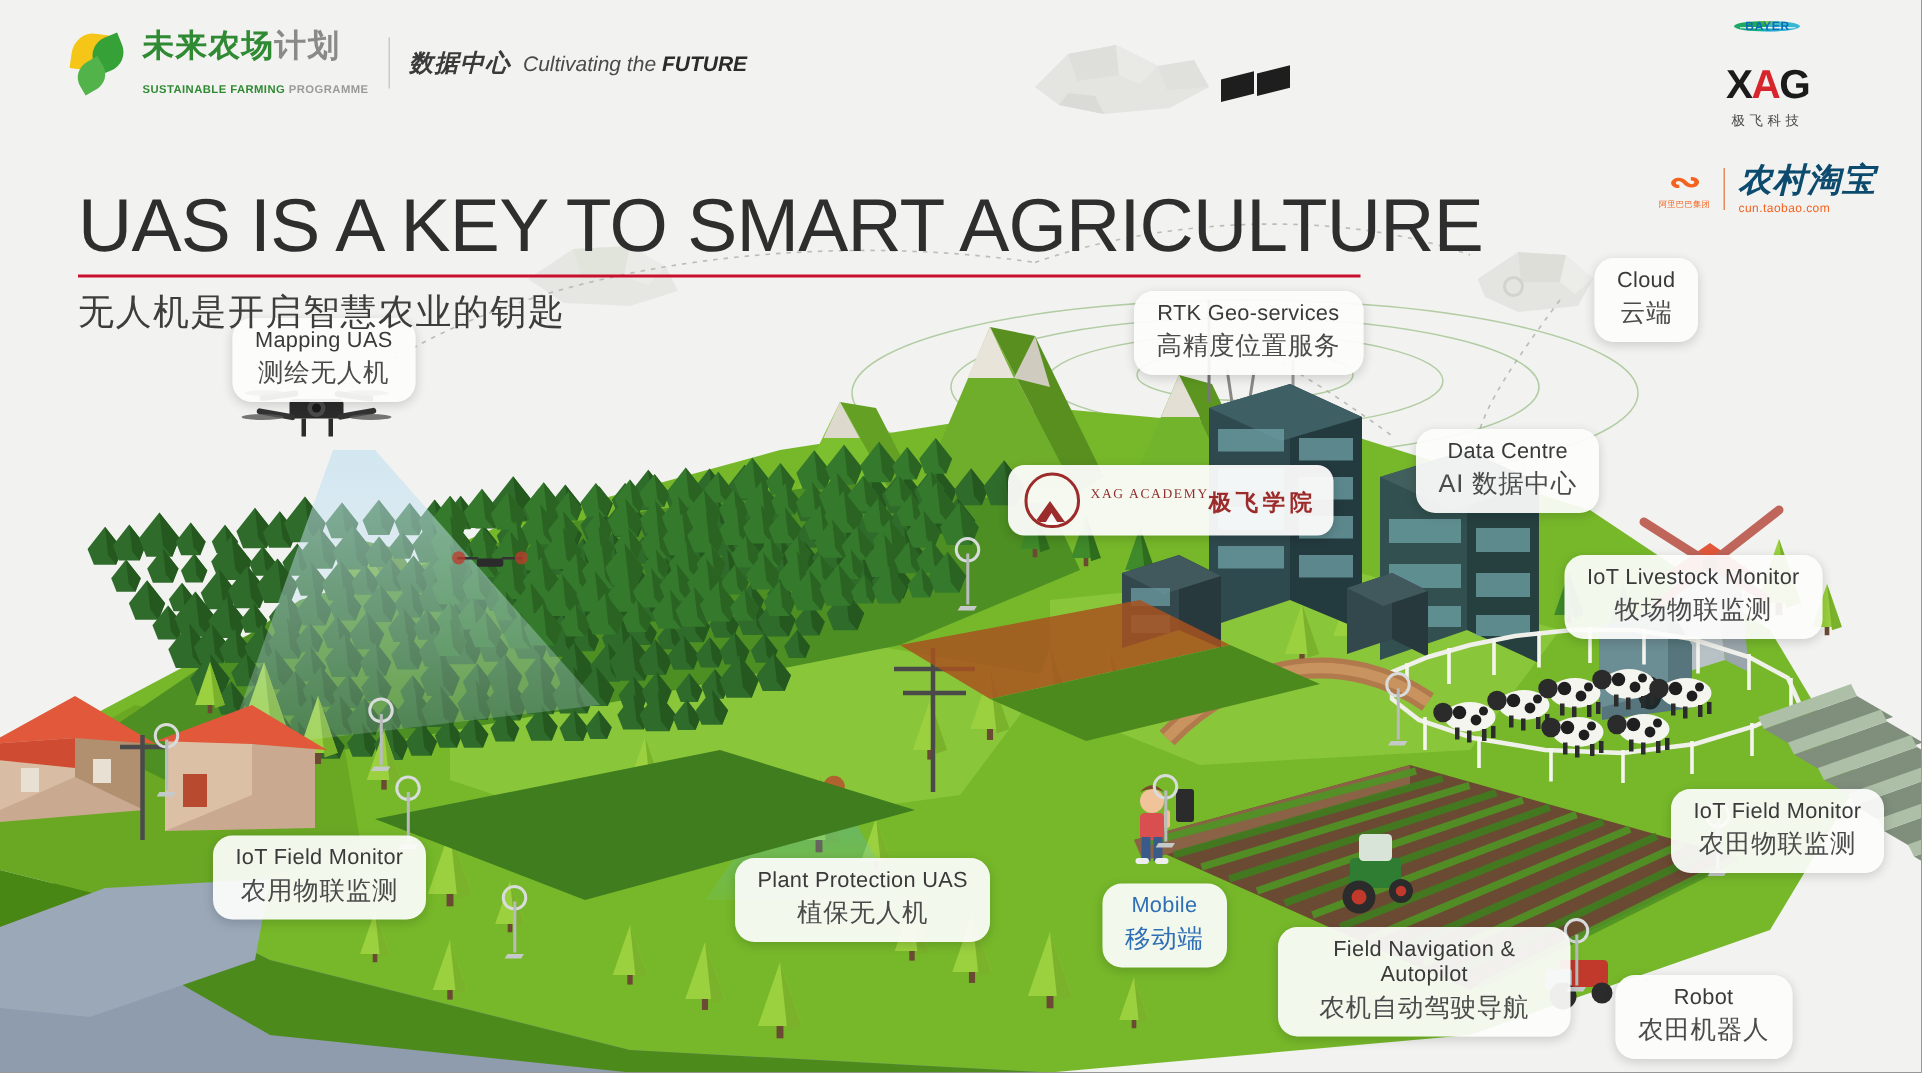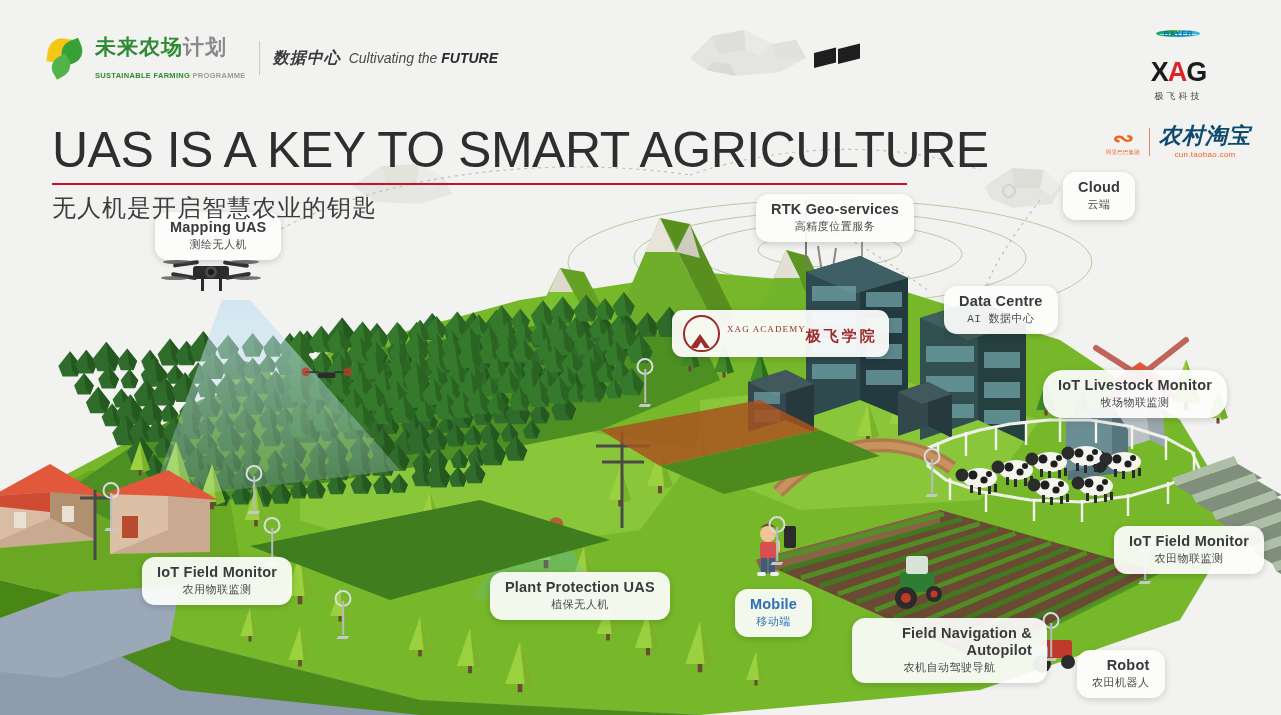--- a/index.html
+++ b/index.html
@@ -3,21 +3,21 @@
 <meta charset="utf-8">
 <style>
   html,body{margin:0;padding:0;background:#3d3d3d;}
   body{font-family:"Liberation Sans",sans-serif;}
   #slide{
     position:relative;width:1281px;height:715px;overflow:hidden;
     background:#f2f2f0;
   }
 
   
-  #header{position:absolute;left:0;top:16px;width:1281px;height:82px;z-index:40;}
+  #header{position:absolute;left:0;top:0;width:1281px;height:82px;z-index:40;}
 
   .brand-left{position:absolute;left:48px;top:20px;display:flex;align-items:center;height:44px;}
   .leaf-mark{position:relative;width:40px;height:40px;margin-right:7px;flex:0 0 auto;}
   .leaf-mark .lf{position:absolute;border-radius:60% 0 60% 0;}
   .leaf-mark .lf1{width:23px;height:25px;left:0px;top:0px;background:#f5c518;transform:rotate(8deg);}
   .leaf-mark .lf2{width:22px;height:22px;left:13px;top:3px;background:#36a136;transform:rotate(-22deg);}
   .leaf-mark .lf3{width:20px;height:19px;left:3px;top:19px;background:#52b34a;transform:rotate(-30deg);}
   .brand-cn{font-size:21px;font-weight:bold;color:#2f8a33;letter-spacing:1px;line-height:1;}
   .brand-cn .thin{color:#8a8a8a;font-weight:bold;}
   .brand-en{font-size:7.5px;font-weight:bold;color:#2f8a33;letter-spacing:.3px;margin-top:15px;line-height:1;}
@@ -45,38 +45,38 @@
   .xag .xcn{font-size:9px;color:#4a4a4a;letter-spacing:3px;margin-top:4px;}
 
   
   .tb{display:flex;align-items:center;gap:9px;}
   .tb .tbmark{display:flex;flex-direction:column;align-items:center;}
   .tb .tbmark .sw{font-size:20px;color:#f4621f;line-height:.9;font-weight:bold;transform:scaleX(1.3);}
   .tb .tbmark .al{font-size:5.5px;color:#f4621f;letter-spacing:.2px;margin-top:2px;}
   .tb .tbsep{width:1px;height:28px;background:#e38a5e;}
   .tb .tbtxt{display:flex;flex-direction:column;}
   .tb .tbtxt .tcn2{font-size:22px;font-weight:bold;color:#0c4a6e;letter-spacing:1px;line-height:1;font-style:italic;}
-  .tb .tbtxt .turl{font-size:8px;color:#f4621f;letter-spacing:.3px;margin-top:3px;text-align:center;}
+  .tb .tbtxt .turl{font-size:8px;color:#f4621f;letter-spacing:.3px;margin-top:3px;}
 
   
   #titleblock{position:absolute;left:52px;top:88px;z-index:40;}
   #maintitle{font-size:50px;font-weight:300;color:#2e2e2e;letter-spacing:-.5px;line-height:1.05;white-space:nowrap;margin-top:36px;}
   #titlerule{width:855px;height:2px;background:#c8102e;margin-top:6px;}
   #subtitle{font-size:24px;color:#3d3d3d;margin-top:7px;letter-spacing:1px;}
 
   
   #scene{position:absolute;left:0;top:0;width:1281px;height:715px;overflow:hidden;}
 
   .sky{position:absolute;inset:0;background:#f2f2f0;}
 
   
   .callout{position:absolute;background:rgba(253,253,252,.93);border-radius:13px;
     box-shadow:0 2px 7px rgba(0,0,0,.16);padding:7px 15px 8px;text-align:center;z-index:30;}
-  .callout .en{font-size:14.5px;font-weight:bold;color:#3a3a3a;line-height:1.18;white-space:nowrap;letter-spacing:.2px;text-align:right;}
-  .callout .cn{font-size:11px;color:#4b4b4b;margin-top:1px;letter-spacing:.5px;white-space:nowrap;font-family:Liberation Mono, monospace;}
+  .callout .en{font-size:14.5px;font-weight:normal;color:#3a3a3a;line-height:1.18;white-space:nowrap;letter-spacing:.2px;}
+  .callout .cn{font-size:17px;color:#4b4b4b;margin-top:1px;letter-spacing:.5px;white-space:nowrap;}
   .callout.blue .en{color:#2f6fb5;}
   .callout.blue .cn{color:#2f6fb5;}
   .callout.two .en{white-space:normal;max-width:165px;}
 
   
   #academy{position:absolute;left:672px;top:310px;z-index:31;background:rgba(253,253,252,.94);
     border-radius:11px;box-shadow:0 2px 7px rgba(0,0,0,.16);padding:5px 11px;display:flex;align-items:center;gap:7px;}
   #academy .ring{width:33px;height:33px;border:2.5px solid #9c2b2b;border-radius:50% 50% 48% 48%;
     position:relative;flex:0 0 auto;overflow:hidden;background:transparent;}
   #academy .ring:before{content:"";position:absolute;left:5px;bottom:2px;width:0;height:0;
@@ -2129,21 +2129,21 @@
         <div class="cn">高精度位置服务</div>
       </div>
       <div class="callout" style="left: 1063px; top: 172px;">
         <div class="en">Cloud</div>
         <div class="cn">云端</div>
       </div>
       <div class="callout" style="left: 944px; top: 286px;">
         <div class="en">Data Centre</div>
         <div class="cn">AI 数据中心</div>
       </div>
-      <div class="callout" style="left: 1043px; top: 370px; border-radius: 20px;">
+      <div class="callout" style="left: 1043px; top: 370px;">
         <div class="en">IoT Livestock Monitor</div>
         <div class="cn">牧场物联监测</div>
       </div>
       <div class="callout" style="left: 1114px; top: 526px;">
         <div class="en">IoT Field Monitor</div>
         <div class="cn">农田物联监测</div>
       </div>
       <div class="callout" style="left: 142px; top: 557px;">
         <div class="en">IoT Field Monitor</div>
         <div class="cn">农用物联监测</div>

